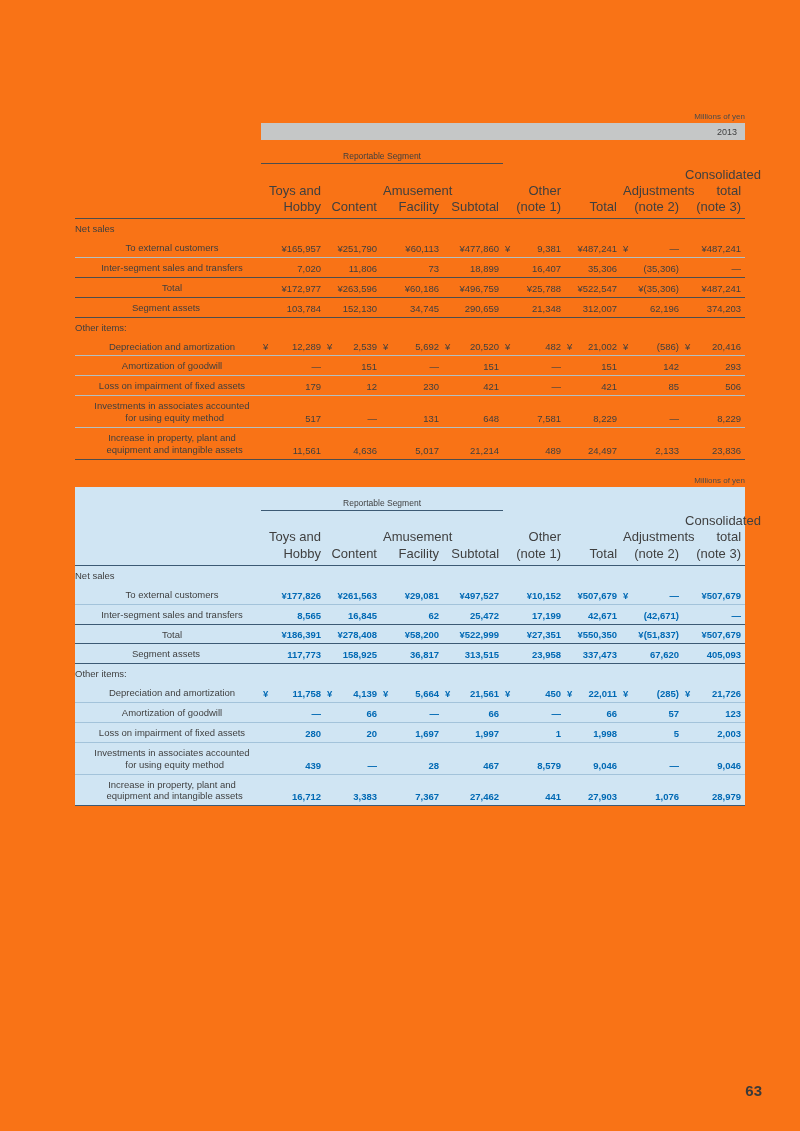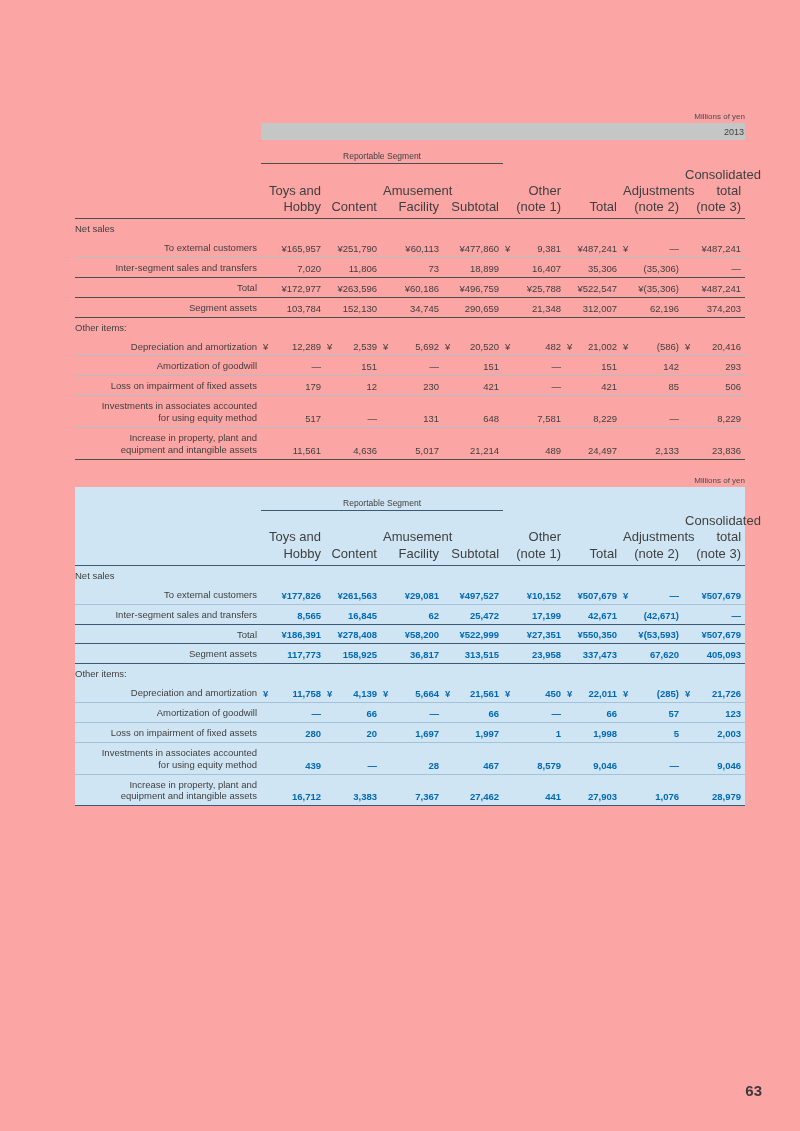--- a/index.html
+++ b/index.html
@@ -1,50 +1,50 @@
 <!DOCTYPE html>
 <html><head>
 <meta charset="utf-8">
 <style>
   html,body { margin:0; padding:0; }
   .page {
     position:relative; width:800px; height:1131px;
-    background:#fca5a5;
+    background:#f97316;
     font-family:"Liberation Sans", sans-serif;
     color:#3f3f3f; overflow:hidden;
   }
   .content { position:absolute; left:75px; top:112px; width:670px; }
   .table-block { width:670px; }
   .table-block + .table-block { margin-top:16px; }
   .units-label { text-align:right; font-size:8px; color:#4a4a4a; padding-bottom:2px; }
 
   table.seg-table { border-collapse:collapse; width:670px; table-layout:fixed; font-size:9.5px; }
   table.seg-table td { margin:0; }
 
   
   .bar-row td { height:15px; }
-  .bar-cell { text-align:right; padding:0 1px 0 0; font-size:9px; vertical-align:middle; }
+  .bar-cell { text-align:right; padding:0 8px 0 0; font-size:9px; vertical-align:middle; }
   .t2013 .bar-cell { background:#c5c7c7; color:#3f3f3f; }
   .t2014 .bar-cell { background:#0069b4; color:#ffffff; }
 
   
   .group-row td { padding-top:11px; }
   .group-cell { text-align:center; font-size:8.5px; padding:5px 0 2px 0; }
   .t2013 .group-cell { border-bottom:1px solid #4d4d4d; }
   .t2014 .group-cell { border-bottom:1px solid #3c5a74; }
 
   
   .colhead { font-size:13px; text-align:right; vertical-align:bottom;
              padding:3px 4px 3px 2px; line-height:1.25; white-space:pre-line; }
   .t2013 .colhead { border-bottom:1px solid #4d4d4d; }
   .t2014 .colhead { border-bottom:1px solid #3c5a74; }
 
   
   .sect-label { padding:4px 0 3px 0; line-height:1.25; }
-  .row-label { text-align:right; padding:4px 4px 3px 0; line-height:1.25;
+  .row-label { text-align:center; padding:4px 4px 3px 0; line-height:1.25;
                white-space:pre-wrap; vertical-align:bottom; }
   .row-label.indent { padding-left:12px; }
   .val { text-align:right; padding:4px 4px 3px 2px; vertical-align:bottom; }
   .vwrap { display:flex; justify-content:space-between; }
 
   .t2013 tr.r-thin td { border-bottom:1px solid #b3bfc1; }
   .t2013 tr.r-dark td { border-bottom:1px solid #4d4d4d; }
   .t2014 tr.r-thin td { border-bottom:1px solid #a3c3da; }
   .t2014 tr.r-dark td { border-bottom:1px solid #3c5a74; }
 
@@ -337,21 +337,21 @@
               <td class="val">—</td>
             </tr>
             <tr class="r-dark">
               <td class="row-label indent">Total</td>
               <td class="val">¥186,391</td>
               <td class="val">¥278,408</td>
               <td class="val">¥58,200</td>
               <td class="val">¥522,999</td>
               <td class="val">¥27,351</td>
               <td class="val">¥550,350</td>
-              <td class="val">¥(53,593)</td>
+              <td class="val">¥(51,837)</td>
               <td class="val">¥507,679</td>
             </tr>
             <tr class="r-dark">
               <td class="row-label">Segment assets</td>
               <td class="val">117,773</td>
               <td class="val">158,925</td>
               <td class="val">36,817</td>
               <td class="val">313,515</td>
               <td class="val">23,958</td>
               <td class="val">337,473</td>

